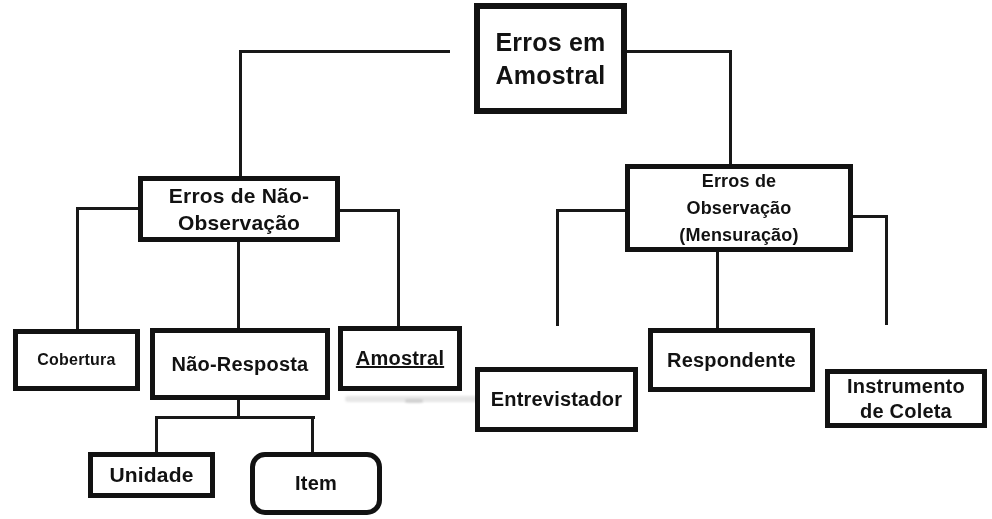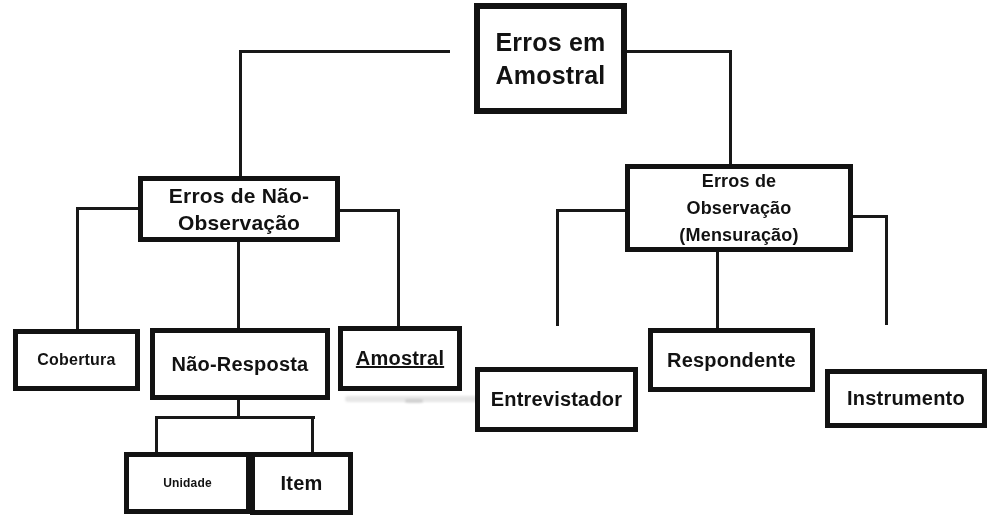--- a/index.html
+++ b/index.html
@@ -33,22 +33,22 @@
   
   .b-root          { left: 474px; top: 3px;   width: 153px; height: 111px; border-width: 6px; font-size: 25px; line-height: 33px; }
   .b-nao-obs       { left: 138px; top: 176px; width: 202px; height: 66px;  font-size: 21px; line-height: 27px; text-align: right; }
   .b-obs           { left: 625px; top: 164px; width: 228px; height: 88px;  font-size: 18px; line-height: 27px; }
   .b-cobertura     { left: 13px;  top: 329px; width: 127px; height: 62px;  font-size: 16px; }
   .b-nao-resposta  { left: 150px; top: 328px; width: 180px; height: 72px;  font-size: 20px; }
   .b-amostral      { left: 338px; top: 326px; width: 124px; height: 65px;  font-size: 20px; text-decoration: underline; }
   .b-entrevistador { left: 475px; top: 326px; width: 163px; height: 65px;  font-size: 20px; margin-top: 41px; }
   .b-respondente   { left: 648px; top: 328px; width: 167px; height: 64px;  font-size: 20px; text-align: center; }
   .b-instrumento   { left: 825px; top: 325px; width: 162px; height: 59px;  font-size: 20px; line-height: 25px; margin-top: 44px; }
-  .b-unidade       { left: 88px;  top: 452px; width: 127px; height: 62px;  font-size: 12px; margin-left: 36px; }
-  .b-item          { left: 250px; top: 452px; width: 103px; height: 63px;  font-size: 20px; }
+  .b-unidade       { left: 88px;  top: 452px; width: 127px; height: 46px;  font-size: 21px; }
+  .b-item          { left: 250px; top: 452px; width: 132px; height: 63px;  font-size: 20px; border-radius: 15px; }
 
   
   .c-root-left-h   { left: 239px; top: 50px;  width: 211px; height: 3px; }
   .c-root-left-v   { left: 239px; top: 50px;  width: 3px;   height: 126px; }
   .c-root-right-h  { left: 603px; top: 50px;  width: 129px; height: 3px; }
   .c-root-right-v  { left: 729px; top: 50px;  width: 3px;   height: 114px; }
   .c-cob-h         { left: 76px;  top: 207px; width: 62px;  height: 3px; }
   .c-cob-v         { left: 76px;  top: 207px; width: 3px;   height: 122px; }
   .c-naoresp-v     { left: 237px; top: 242px; width: 3px;   height: 86px; }
   .c-amos-h        { left: 340px; top: 209px; width: 60px;  height: 3px; }
@@ -124,20 +124,21 @@
   <div class="box b-entrevistador">
     <span class="ln">Entrevistador</span>
   </div>
 
   <div class="box b-respondente">
     <span class="ln">Respondente</span>
   </div>
 
   <div class="box b-instrumento">
     <span class="ln">Instrumento</span>
+    <span class="ln">de Coleta</span>
   </div>
 
   <div class="box b-unidade">
     <span class="ln">Unidade</span>
   </div>
 
   <div class="box b-item">
     <span class="ln">Item</span>
   </div>
 

